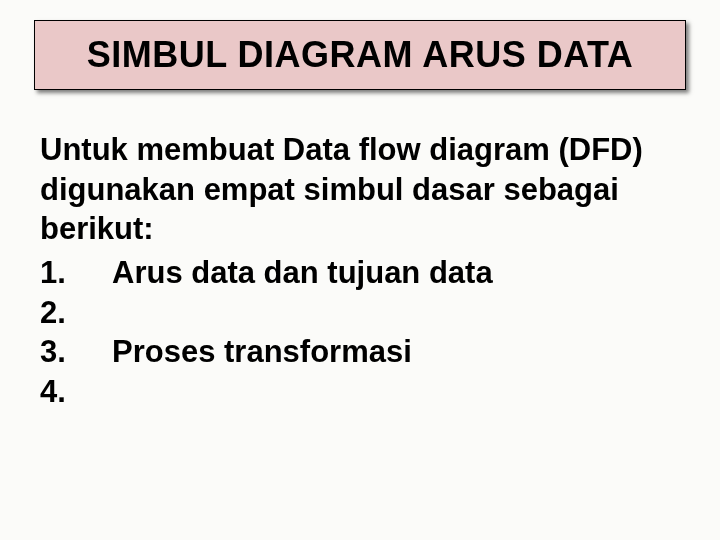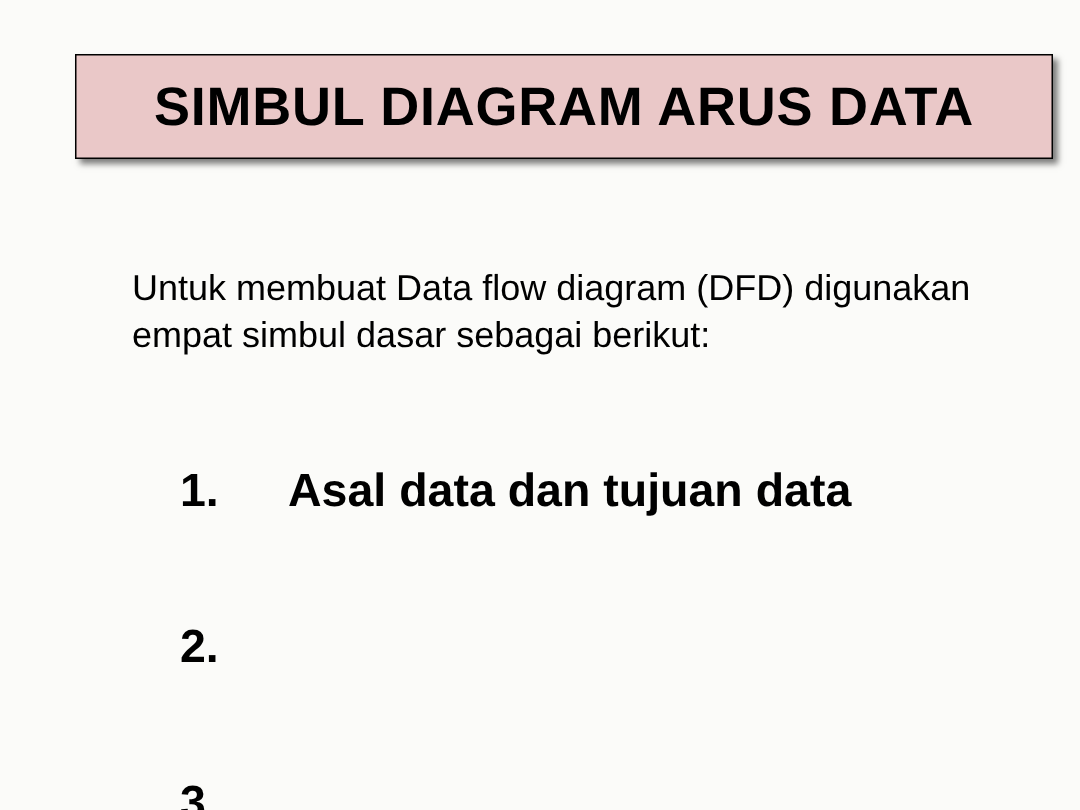--- a/index.html
+++ b/index.html
@@ -1,15 +1,15 @@
 <!DOCTYPE html>
 <html><head>
   <meta charset="utf-8">
   <style>
-    * { margin: 0; padding: 16px; box-sizing: border-box; }
+    * { margin: 0; padding: 0; box-sizing: border-box; }
     body {
       width: 720px;
       height: 540px;
       background: #fbfbf9;
       font-family: Arial, Helvetica, sans-serif;
       color: #000;
       position: relative;
     }
     .title-box {
       position: absolute;
@@ -29,22 +29,22 @@
       font-weight: bold;
       letter-spacing: 0.5px;
     }
     .content {
       position: absolute;
       top: 130px;
       left: 40px;
       right: 40px;
     }
     .intro {
-      font-size: 24px;
-      font-weight: normal;
+      font-size: 31px;
+      font-weight: bold;
       line-height: 1.28;
       margin-bottom: 4px;
     }
     .list {
       list-style: none;
       counter-reset: item;
     }
     .list-item {
       font-size: 31px;
       font-weight: bold;
@@ -64,25 +64,26 @@
 
 <div class="title-box">
   <div class="title-text">SIMBUL DIAGRAM ARUS DATA</div>
 </div>
 
 <div class="content">
   <div class="intro">Untuk membuat Data flow diagram (DFD) digunakan empat simbul dasar sebagai berikut:</div>
   <ol class="list">
     <li class="list-item">
       <span class="list-num">1.</span>
-      <span class="list-label">Asal data dan tujuan data</span>
+      <span class="list-label">Arus data dan tujuan data</span>
     </li>
     <li class="list-item">
       <span class="list-num">2.</span>
     </li>
     <li class="list-item">
       <span class="list-num">3.</span>
+      <span class="list-label">Proses transformasi</span>
     </li>
     <li class="list-item">
       <span class="list-num">4.</span>
     </li>
   </ol>
 </div>
 
 </body></html>

